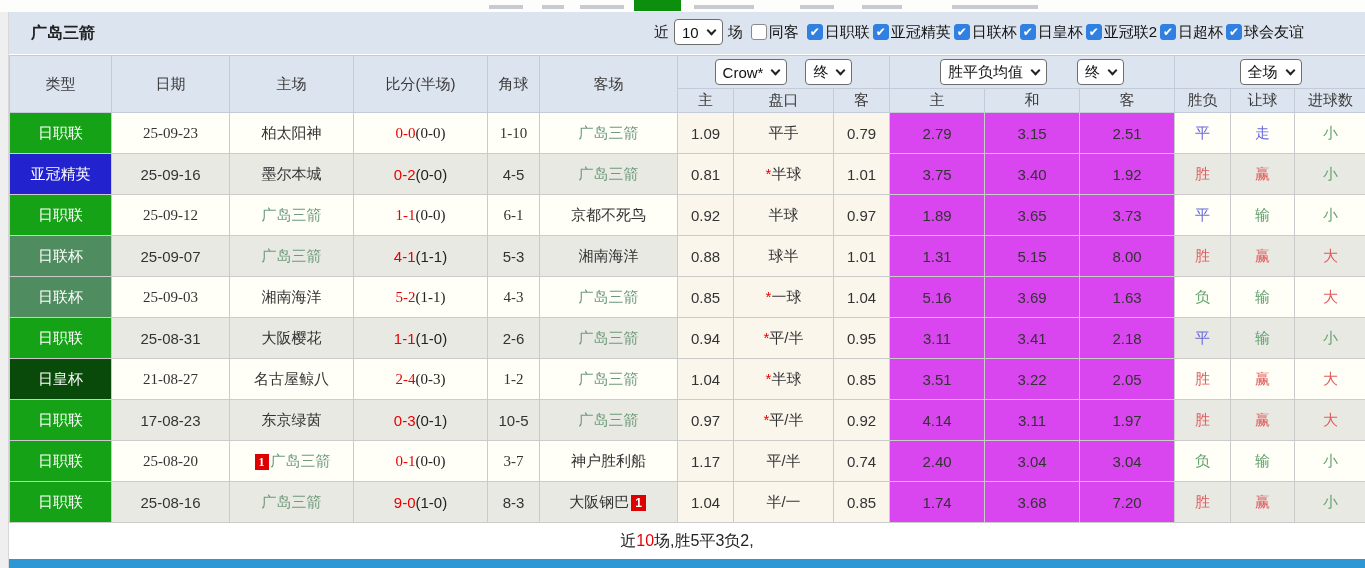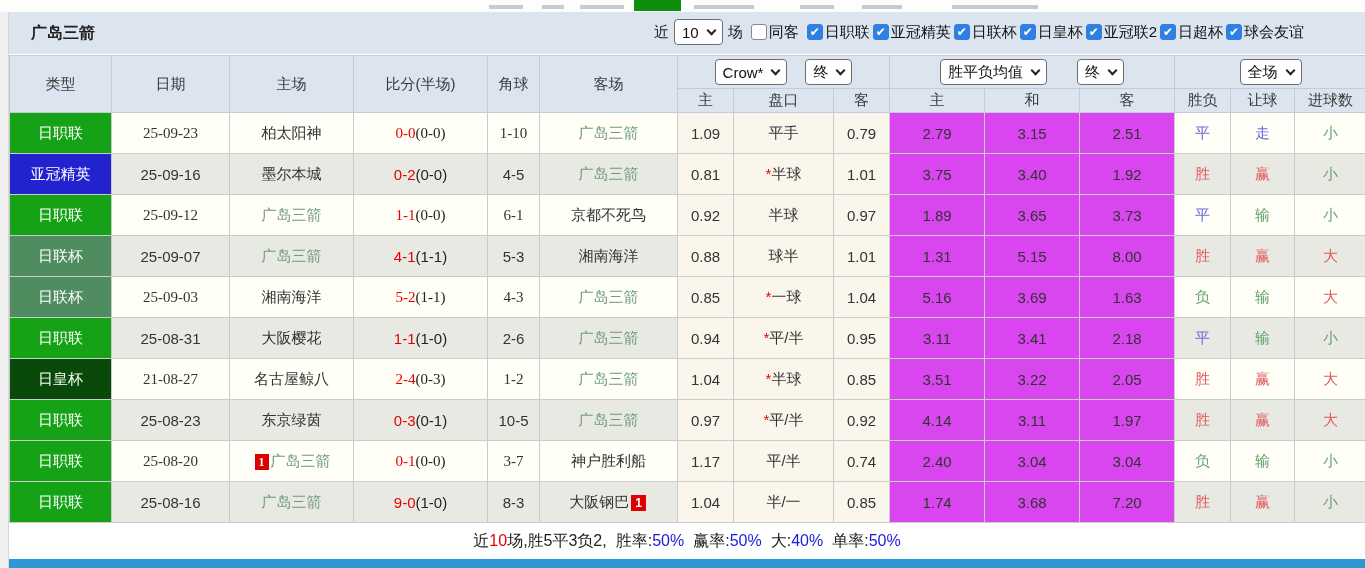--- a/index.html
+++ b/index.html
@@ -306,21 +306,21 @@
     <td class="c-odds">0.85</td>
     <td class="c-avg">3.51</td>
     <td class="c-avg">3.22</td>
     <td class="c-avg">2.05</td>
     <td class="c-res cl-red">胜</td>
     <td class="c-res cl-red">赢</td>
     <td class="c-res cl-red">大</td>
   </tr>
         <tr class="even">
     <td class="c-type" style="background: rgb(22, 162, 22);">日职联</td>
-    <td class="c-left">25-08-23</td>
+    <td class="c-left">17-08-23</td>
     <td class="c-left"><span>东京绿茵</span></td>
     <td class="c-left"><span class="ft">0-3</span><span class="ht">(0-1)</span></td>
     <td class="c-left">10-5</td>
     <td class="c-left"><span class="team">广岛三箭</span></td>
     <td class="c-odds">0.97</td>
     <td class="c-odds"><span class="star">*</span>平/半</td>
     <td class="c-odds">0.92</td>
     <td class="c-avg">4.14</td>
     <td class="c-avg">3.11</td>
     <td class="c-avg">1.97</td>
@@ -362,22 +362,16 @@
     <td class="c-res cl-red">赢</td>
     <td class="c-res cl-green">小</td>
   </tr>
       </tbody>
   </table>
 
   <div class="footer">
     <span>近</span>
       <span class="red">10</span>
       <span>场,胜5平3负2,</span>
-    <span style="display:inline-flex;">
-        <span class="stat"><span>胜率:</span><span class="blue">50%</span></span>
-        <span class="stat"><span>赢率:</span><span class="blue">50%</span></span>
-        <span class="stat"><span>大:</span><span class="blue">40%</span></span>
-        <span class="stat"><span>单率:</span><span class="blue">50%</span></span>
-      </span>
   </div>
 
   <div class="bottom-bar"></div>
 </div>
 
 </body></html>

